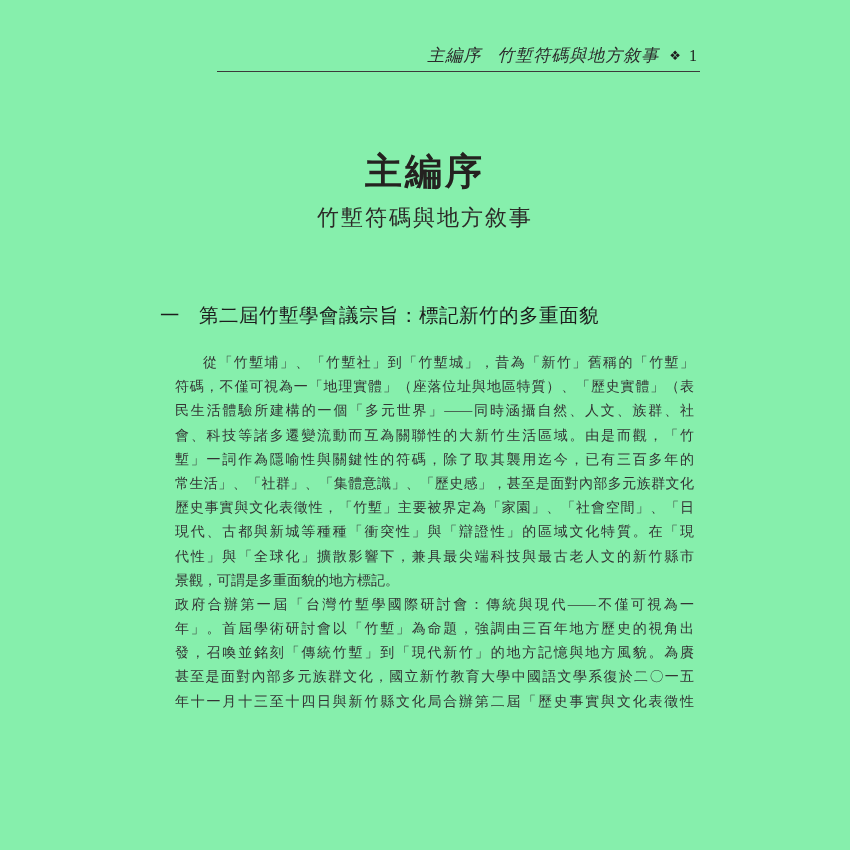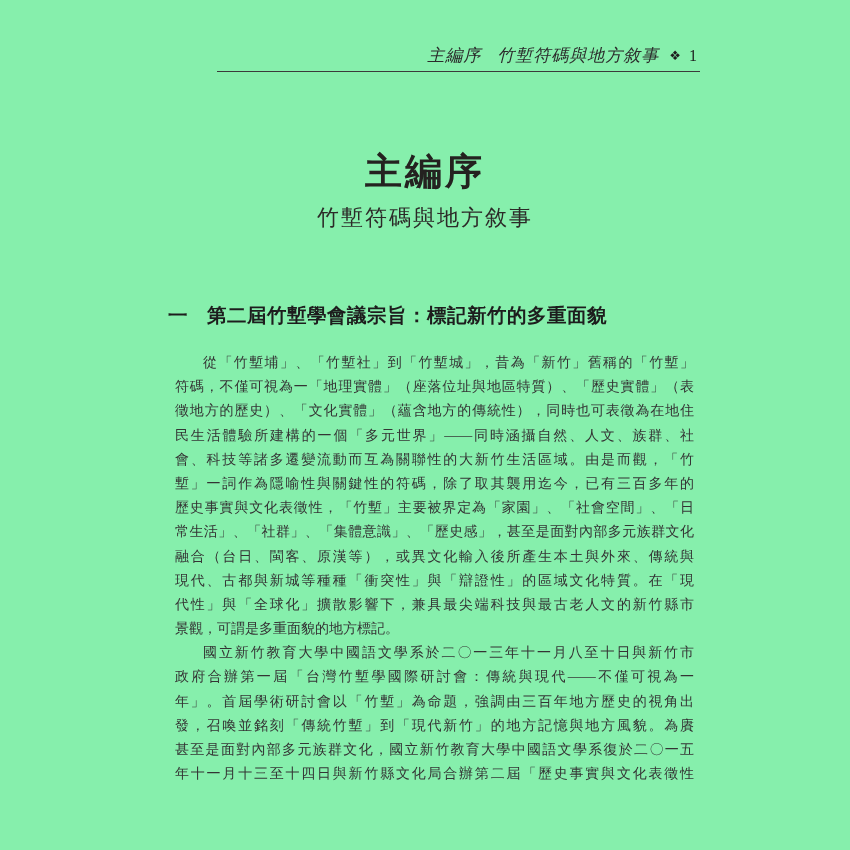--- a/index.html
+++ b/index.html
@@ -66,25 +66,25 @@
     text-align: center;
     font-size: 22px;
     font-weight: 400;
     letter-spacing: 2px;
     color: #2c2a28;
   }
 
   
   .section-heading {
     position: absolute;
-    top: 302px; left: 168px;
+    top: 302px; left: 160px;
     margin: 0;
     font-family: "Liberation Sans", sans-serif;
     font-size: 19.5px;
-    font-weight: 700;
+    font-weight: 400;
     letter-spacing: 0.5px;
     color: #1d1d1d;
     white-space: nowrap;
   }
   .section-heading .sec-num { margin-right: 19px; }
 
   
   .body-text {
     position: absolute;
     top: 351px; left: 175px;
@@ -116,31 +116,28 @@
   <h1 class="chapter-title">主編序</h1>
   <h2 class="chapter-subtitle">竹塹符碼與地方敘事</h2>
 
   <h3 class="section-heading">
     <span class="sec-num">一</span><span>第二屆竹塹學會議宗旨：標記新竹的多重面貌</span>
   </h3>
 
   <div class="body-text">
     <div class="bline indent">從「竹塹埔」、「竹塹社」到「竹塹城」，昔為「新竹」舊稱的「竹塹」</div>
     <div class="bline">符碼，不僅可視為一「地理實體」（座落位址與地區特質）、「歷史實體」（表</div>
-    <div class="bline">徵地方的歷史）、「文化實體」（蘊含地方的傳統性），同時也可表徵為在地住</div>
     <div class="bline">民生活體驗所建構的一個「多元世界」——同時涵攝自然、人文、族群、社</div>
     <div class="bline">會、科技等諸多遷變流動而互為關聯性的大新竹生活區域。由是而觀，「竹</div>
     <div class="bline">塹」一詞作為隱喻性與關鍵性的符碼，除了取其襲用迄今，已有三百多年的</div>
+    <div class="bline">常生活」、「社群」、「集體意識」、「歷史感」，甚至是面對內部多元族群文化</div>
     <div class="bline">歷史事實與文化表徵性，「竹塹」主要被界定為「家園」、「社會空間」、「日</div>
-    <div class="bline">常生活」、「社群」、「集體意識」、「歷史感」，甚至是面對內部多元族群文化</div>
-    <div class="bline">融合（台日、閩客、原漢等），或異文化輸入後所產生本土與外來、傳統與</div>
     <div class="bline">現代、古都與新城等種種「衝突性」與「辯證性」的區域文化特質。在「現</div>
     <div class="bline">代性」與「全球化」擴散影響下，兼具最尖端科技與最古老人文的新竹縣市</div>
     <div class="bline flush">景觀，可謂是多重面貌的地方標記。</div>
-    <div class="bline indent">國立新竹教育大學中國語文學系於二〇一三年十一月八至十日與新竹市</div>
     <div class="bline">政府合辦第一屆「台灣竹塹學國際研討會：傳統與現代——不僅可視為一</div>
     <div class="bline">年」。首屆學術研討會以「竹塹」為命題，強調由三百年地方歷史的視角出</div>
     <div class="bline">發，召喚並銘刻「傳統竹塹」到「現代新竹」的地方記憶與地方風貌。為賡</div>
     <div class="bline">甚至是面對內部多元族群文化，國立新竹教育大學中國語文學系復於二〇一五</div>
     <div class="bline">年十一月十三至十四日與新竹縣文化局合辦第二屆「歷史事實與文化表徵性</div>
   </div>
 
 </div>
 
 </body></html>

